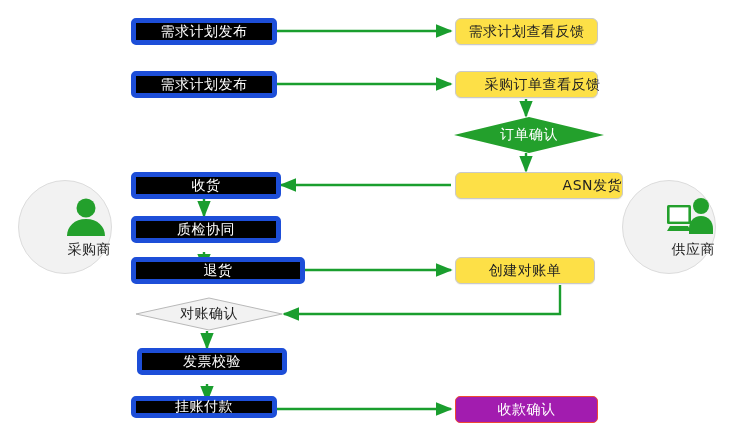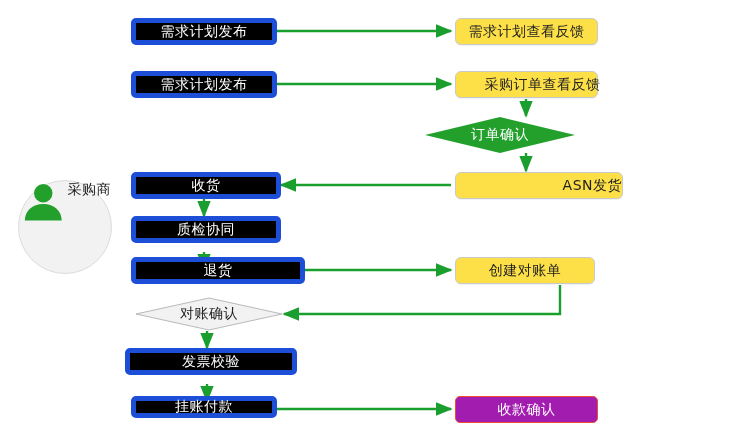--- a/index.html
+++ b/index.html
@@ -42,21 +42,21 @@
     display:flex;align-items:center;justify-content:center;
     font-size:14px;letter-spacing:.5px;white-space:nowrap;
   }
   .diamond.green .dlabel{color:#ffffff;}
   .diamond.grey  .dlabel{color:#222222;}
 
   
   .actor{
     position:absolute;width:92px;height:92px;border-radius:50%;
     background:#f2f2f2;border:1px solid #dcdcdc;
-    display:flex;flex-direction:row;align-items:flex-start;justify-content:center;
+    display:flex;flex-direction:column;align-items:flex-end;justify-content:center;
   }
   .actor .glyph{width:50px;height:44px;display:block;margin-bottom:1px;}
   .actor .aname{
     font-size:14px;color:#1c1c1c;letter-spacing:.5px;white-space:nowrap;
   }
 </style>
 </head>
 <body>
 
 <div id="canvas">
@@ -96,20 +96,34 @@
   </svg>
 
   <div class="actor" style="left:18px;top:180px;">
     <svg class="glyph" viewBox="0 0 50 44">
       <circle cx="25" cy="12" r="9.5" fill="#23a02c"></circle>
       <path d="M25,23 C13.5,23 6,30.5 6,40 L44,40 C44,30.5 36.5,23 25,23 Z" fill="#23a02c"></path>
     </svg>
     <span class="aname">采购商</span>
   </div>
 
+  <div class="actor" style="left:622px;top:180px;">
+    <svg class="glyph" viewBox="0 0 50 44">
+
+      <rect x="2" y="9" width="24" height="19" rx="1.5" fill="#23a02c"></rect>
+      <rect x="4.6" y="11.4" width="18.8" height="14.2" fill="#ffffff"></rect>
+      <path d="M5,30 L23,30 L26,35 L2,35 Z" fill="#23a02c"></path>
+
+      <circle cx="36" cy="10" r="8" fill="#23a02c"></circle>
+
+      <path d="M36,20 C28.5,20 24,25.5 24,33 L24,38 L48,38 L48,33 C48,25.5 43.5,20 36,20 Z" fill="#23a02c"></path>
+      <path d="M26,27 L34,27 L34,33 L26,33 Z" fill="#ffffff" opacity="0"></path>
+    </svg>
+    <span class="aname">供应商</span>
+  </div>
 
   <div class="node green" style="left:131px;top:18px;width:146px;height:27px;">
     <span>需求计划发布</span>
   </div>
 
   <div class="node green" style="left:131px;top:71px;width:146px;height:27px;">
     <span>需求计划发布</span>
   </div>
 
   <div class="node green" style="left:131px;top:172px;width:150px;height:27px;">
@@ -124,37 +138,37 @@
     <span>退货</span>
   </div>
 
   <div class="diamond grey" style="left:135px;top:297px;width:148px;height:34px;">
     <svg width="148" height="34" viewBox="0 0 148 34">
       <polygon points="74,1 147,17 74,33 1,17" fill="#f2f2f2" stroke="#b9b9b9" stroke-width="1"></polygon>
     </svg>
     <span class="dlabel">对账确认</span>
   </div>
 
-  <div class="node green" style="left:125px;top:348px;width:172px;height:27px;">
+  <div class="node green" style="left:137px;top:348px;width:150px;height:27px;">
     <span>发票校验</span>
   </div>
 
   <div class="node green" style="left:131px;top:396px;width:146px;height:22px;">
     <span>挂账付款</span>
   </div>
 
   <div class="node grey" style="left:455px;top:18px;width:143px;height:27px;">
     <span>需求计划查看反馈</span>
   </div>
 
   <div class="node grey" style="left:455px;top:71px;width:143px;height:27px;padding-left:32px;">
     <span>采购订单查看反馈</span>
   </div>
 
-  <div class="diamond green" style="left:425px;top:117px;width:150px;height:36px;">
+  <div class="diamond green" style="left:454px;top:117px;width:150px;height:36px;">
     <svg width="150" height="36" viewBox="0 0 150 36">
       <polygon points="75,0 150,18 75,36 0,18" fill="#23a02c"></polygon>
     </svg>
     <span class="dlabel">订单确认</span>
   </div>
 
   <div class="node grey" style="left:455px;top:172px;width:168px;height:27px;justify-content:flex-end;">
     <span>ASN发货</span>
   </div>
 

